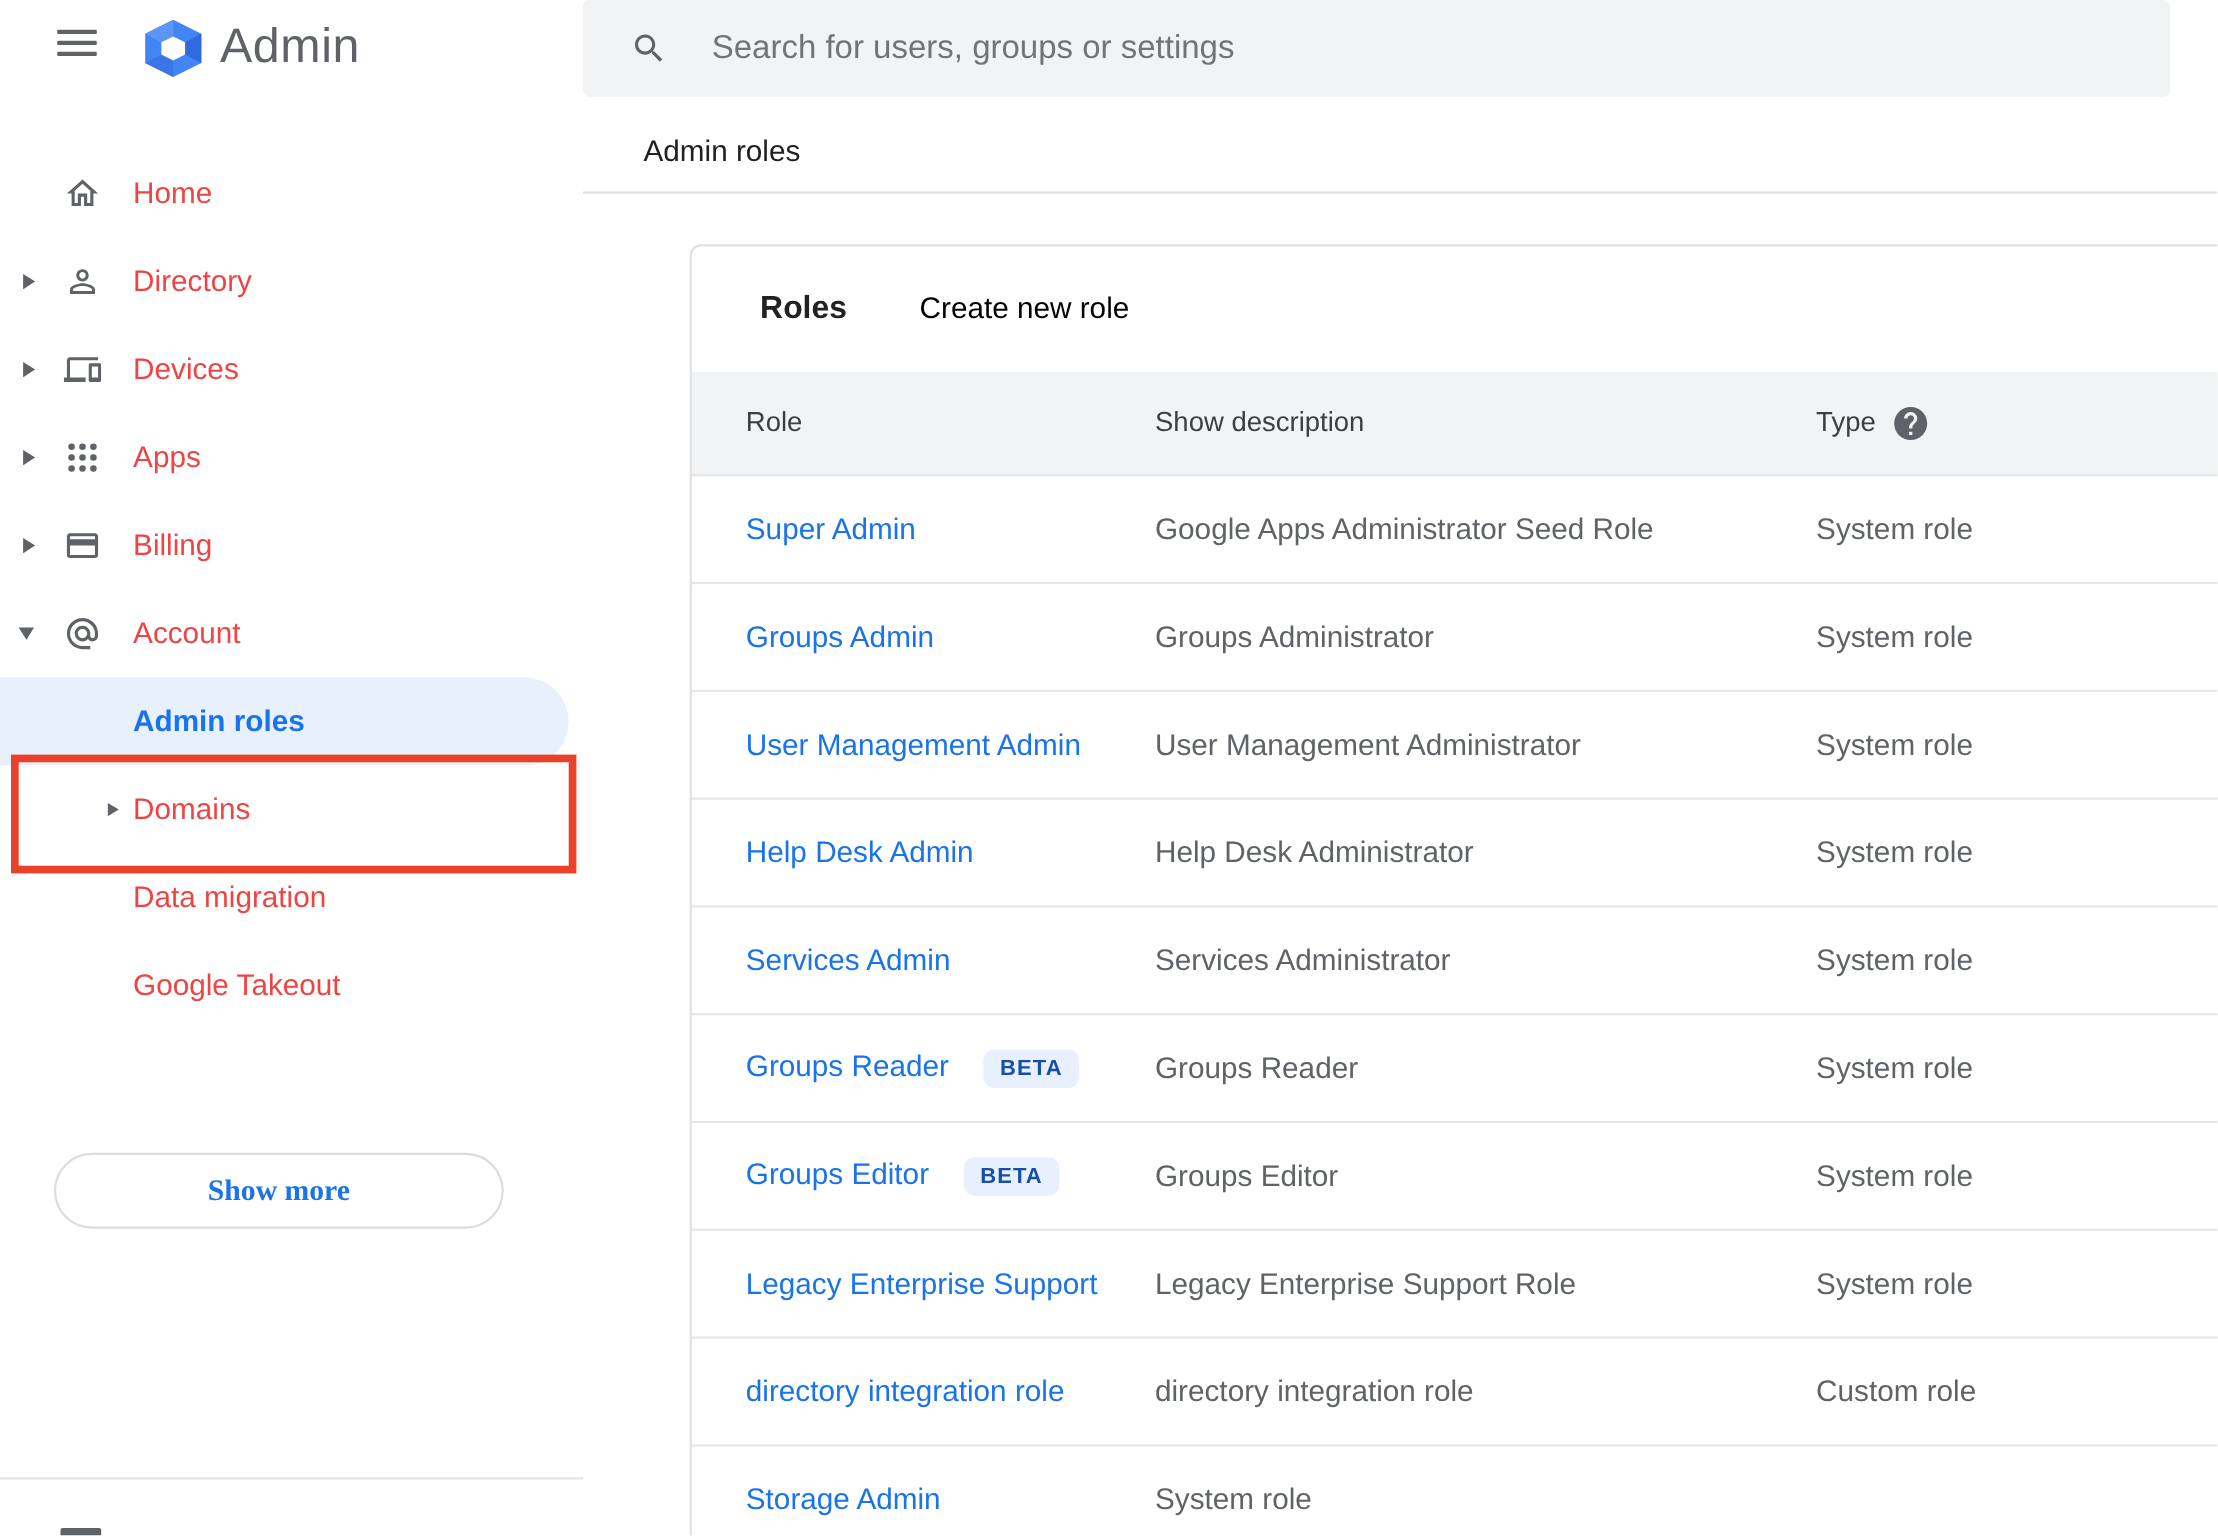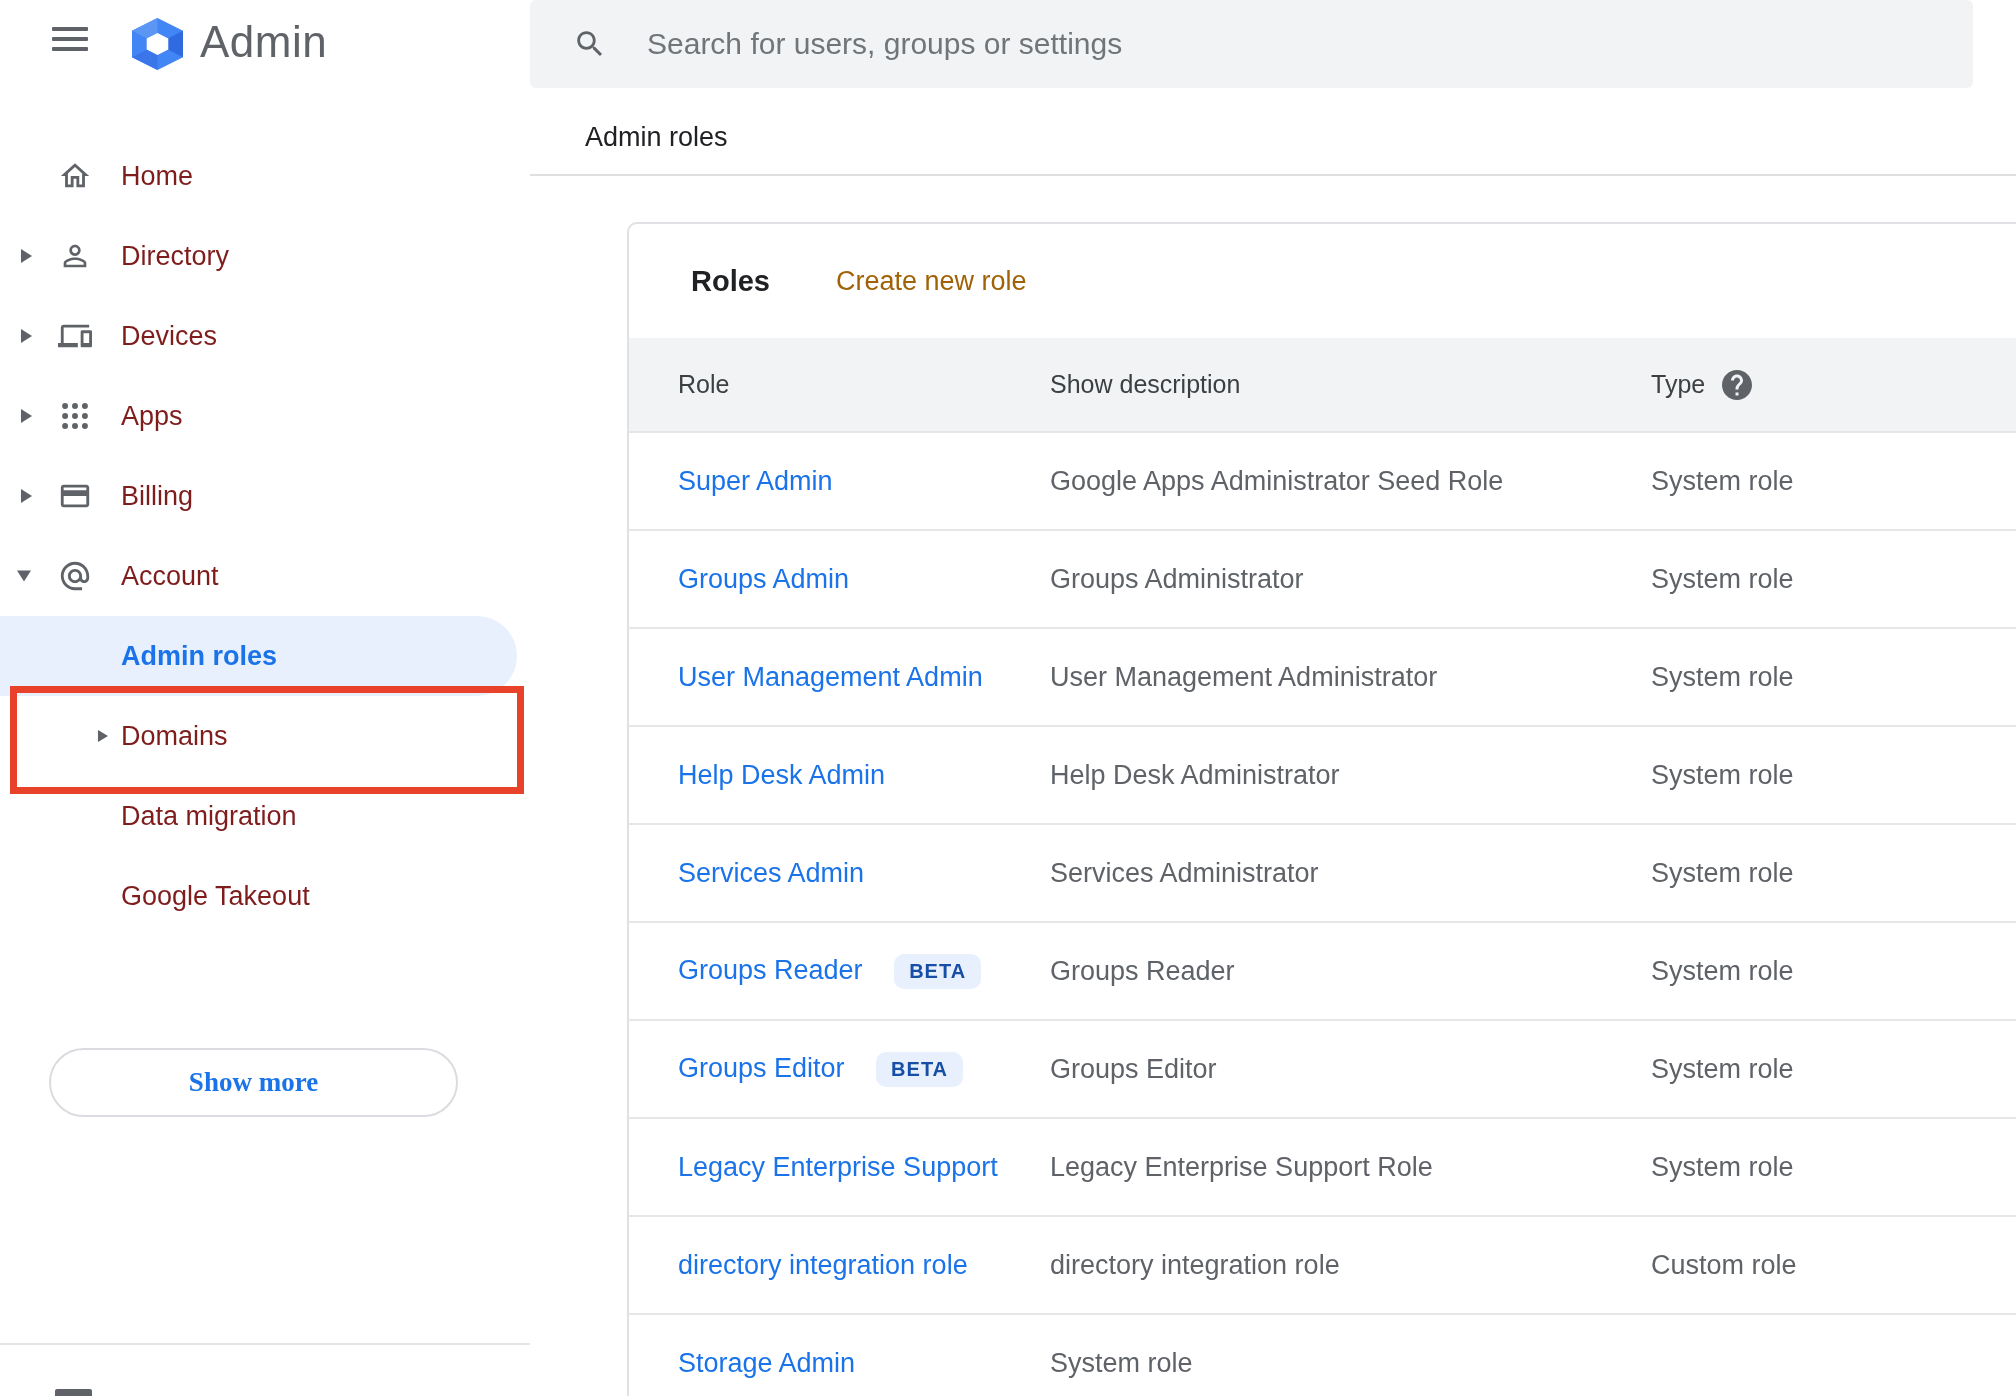--- a/index.html
+++ b/index.html
@@ -13,21 +13,21 @@
   .sidebar { position:absolute; left:0; top:0; width:530px; height:1396px; background:#fff; }
 
   .brand { position:absolute; left:0; top:0; height:88px; width:530px;padding-left:43px; }
   .hamburger { position:absolute; left:52px; top:27px; width:36px; height:26px; cursor:pointer; }
   .hamburger span { display:block; width:36px; height:4px; background:#5f6368; border-radius:1px; margin-bottom:6px; }
   .logo-hex { position:absolute; left:128px; top:18px; }
   .logo-text { position:absolute; left:200px; top:17px; font-size:44px; color:#5f6368; letter-spacing:0.5px; }
 
   .nav { position:absolute; left:0; top:136px; width:530px; }
   .nav-item { position:relative; height:80px; cursor:pointer; }
-  .nav-label { position:absolute; left:121px; top:50%; transform:translateY(-50%); font-size:27px; color:#7f1d1d; white-space:nowrap; }
+  .nav-label { position:absolute; left:121px; top:50%; transform:translateY(-50%); font-size:27px; color:#ef4444; white-space:nowrap; }
   .nav-icon { position:absolute; left:58px; top:50%; transform:translateY(-50%); width:34px; height:34px; }
   .nav-icon svg { width:34px; height:34px; fill:#5f6368; }
   .arrow-r { position:absolute; left:21px; top:50%; transform:translateY(-50%);
              width:0; height:0; border-left:11px solid #5f6368; border-top:7px solid transparent; border-bottom:7px solid transparent; }
   .arrow-d { position:absolute; left:17px; top:50%; transform:translateY(-50%);
              width:0; height:0; border-top:11px solid #5f6368; border-left:7px solid transparent; border-right:7px solid transparent; }
   .sub-arrow-r { position:absolute; left:98px; top:50%; transform:translateY(-50%);
              width:0; height:0; border-left:10px solid #5f6368; border-top:6px solid transparent; border-bottom:6px solid transparent; }
 
   .active-pill { position:absolute; left:0; top:0; width:517px; height:80px; background:#e8f0fe; border-radius:0 40px 40px 0; }
@@ -53,21 +53,21 @@
                      font-family:"Liberation Sans", sans-serif; font-size:30px; color:#3c4043; }
   .searchbar input::placeholder { color:#70757a; opacity:1; }
 
   .breadcrumb { position:absolute; left:55px; top:122px; font-size:27px; color:#202124; cursor:pointer; }
   .top-divider { position:absolute; left:0; top:174px; right:0; height:2px; background:#e0e0e0; }
 
   .card { position:absolute; left:97px; top:222px; right:-4px; bottom:-4px; background:#fff;
           border:2px solid #dfe1e5; border-radius:10px 0 0 0; }
   .card-header { position:relative; height:114px; }
   .card-title { position:absolute; left:62px; top:50%; transform:translateY(-50%); font-size:29px; font-weight:bold; color:#202124; }
-  .create-link { position:absolute; left:207px; top:50%; transform:translateY(-50%); font-size:27px; color:#a16207; cursor:pointer; text-decoration:none; }
+  .create-link { position:absolute; left:207px; top:50%; transform:translateY(-50%); font-size:27px; color:#000000; cursor:pointer; text-decoration:none; }
 
   .thead, .trow { display:grid; grid-template-columns:372px 601px 1fr; align-items:center; padding-left:49px; }
   .thead { height:93px; background:#f1f3f4; font-size:25px; color:#3c4043; }
   .th-type { display:flex; align-items:center; gap:14px; }
   .help-icon { width:36px; height:36px; fill:#5f6368; cursor:pointer; }
 
   .trow { height:98px; border-top:2px solid #e6e6e6; font-size:27px; }
   .role-link { color:#1a73e8; cursor:pointer; text-decoration:none; }
   .cell-desc, .cell-type { color:#5f6368; }
   .beta-badge { display:inline-block; margin-left:24px; padding:6px 15px; background:#e8f0fe; color:#174ea6;

